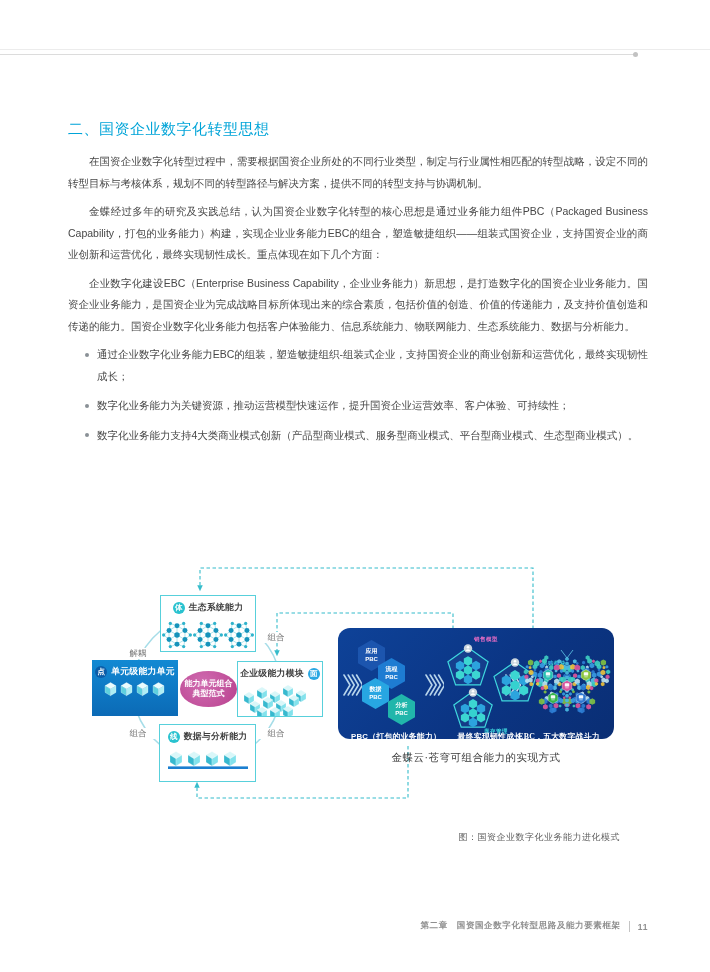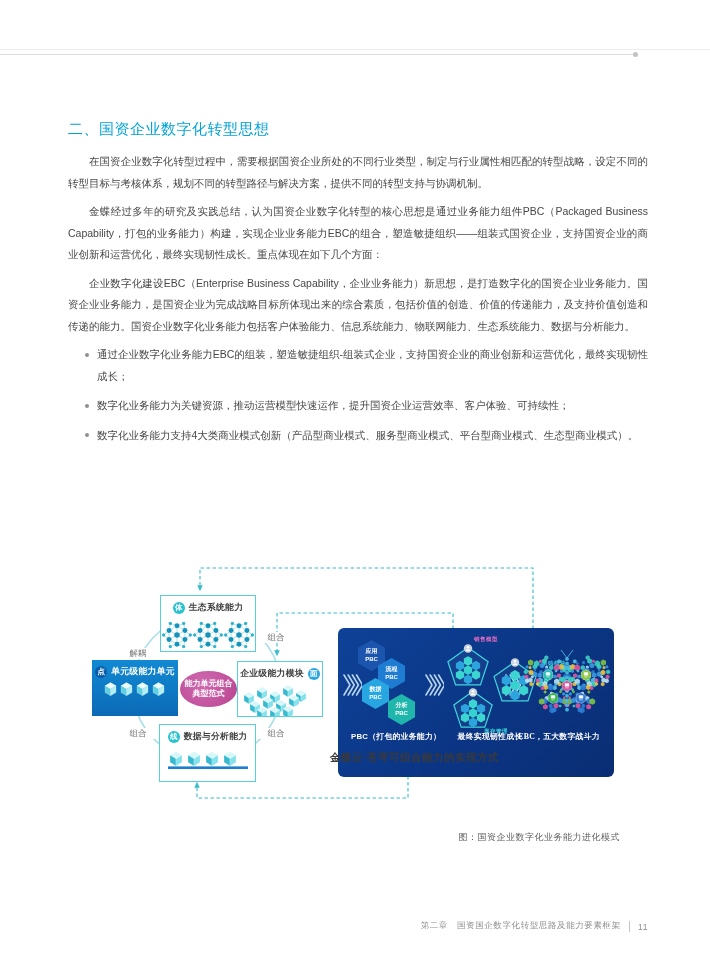--- a/index.html
+++ b/index.html
@@ -29,37 +29,37 @@
   .badge.blue{background:#2aa7e2;}
   .badge.navy{background:#0a5ca8;}
   .cyc-box.unit{background:linear-gradient(180deg,#1289d3,#0b6ab6);border:none;}
   .cyc-box.unit .boxlabel{color:#fff;}
   .art{margin-top:4px;}
   .ellipse{position:absolute;left:180px;top:671px;width:57px;height:36px;border-radius:50%;
            background:radial-gradient(circle at 40% 35%,#d06bb0,#b8418e);display:flex;flex-direction:column;
            align-items:center;justify-content:center;color:#fff;font-weight:bold;font-size:8px;line-height:10px;}
   .edge{position:absolute;width:40px;text-align:center;font-size:8.5px;color:#6f6f6f;background:#fff;line-height:11px;}
   
-  .panel{position:absolute;left:338px;top:628px;width:276px;height:149px;
-         background:linear-gradient(135deg,#0e4298 0%,#0b3584 55%,#0a2e74 100%);border-radius:6px;}
+  .panel{position:absolute;left:338px;top:628px;width:276px;height:111px;
+         background:linear-gradient(135deg,#0e4298 0%,#0b3584 55%,#0a2e74 100%);border-radius:12px;}
   .chev{position:absolute;top:46px;}
   .pbchex{position:absolute;width:27px;height:31px;clip-path:polygon(50% 0,100% 25%,100% 75%,50% 100%,0 75%,0 25%);
           display:flex;flex-direction:column;align-items:center;justify-content:center;color:#fff;}
   .pbchex span{font-size:6px;font-weight:bold;line-height:7.5px;}
   .hx0{background:#1c55ae;} .hx1{background:#1e7cd2;} .hx2{background:#27a6e2;} .hx3{background:#21b6ab;}
   .panel-label{position:absolute;top:103px;color:#fff;font-size:7.8px;font-weight:bold;text-align:center;letter-spacing:.3px;}
   .pent{position:absolute;}
   .apptag{position:absolute;font-size:5.5px;font-weight:bold;letter-spacing:.5px;}
   .tag-pink{color:#ef6fc7;} .tag-teal{color:#3fd8de;}
-  .panel-caption{position:absolute;left:330px;top:751px;width:292px;text-align:left;
-                 font-size:10.5px;font-weight:bold;color:#3a3a3a;letter-spacing:.5px;}
+  .panel-caption{position:absolute;left:330px;top:751px;width:292px;text-align:center;
+                 font-size:10.5px;font-weight:normal;color:#3a3a3a;letter-spacing:.5px;}
   .fig-caption{position:absolute;right:90px;top:815px;font-size:9px;color:#5f5f5f;letter-spacing:.5px;margin-top:16px;}
   
   .footer{position:absolute;right:62px;top:920px;font-size:8.5px;color:#8f8f8f;letter-spacing:.6px;
-          display:flex;align-items:flex-end;}
+          display:flex;align-items:flex-end;font-weight:bold;}
   .footer .chapter{margin-right:9px;}
   .vbar{display:inline-block;width:1.2px;height:11px;background:#c4c4c4;margin:0 8px;}
 </style>
 </head>
 <body>
 
 <div class="page">
 
   <div class="rule1"></div>
   <div class="rule2"></div>

